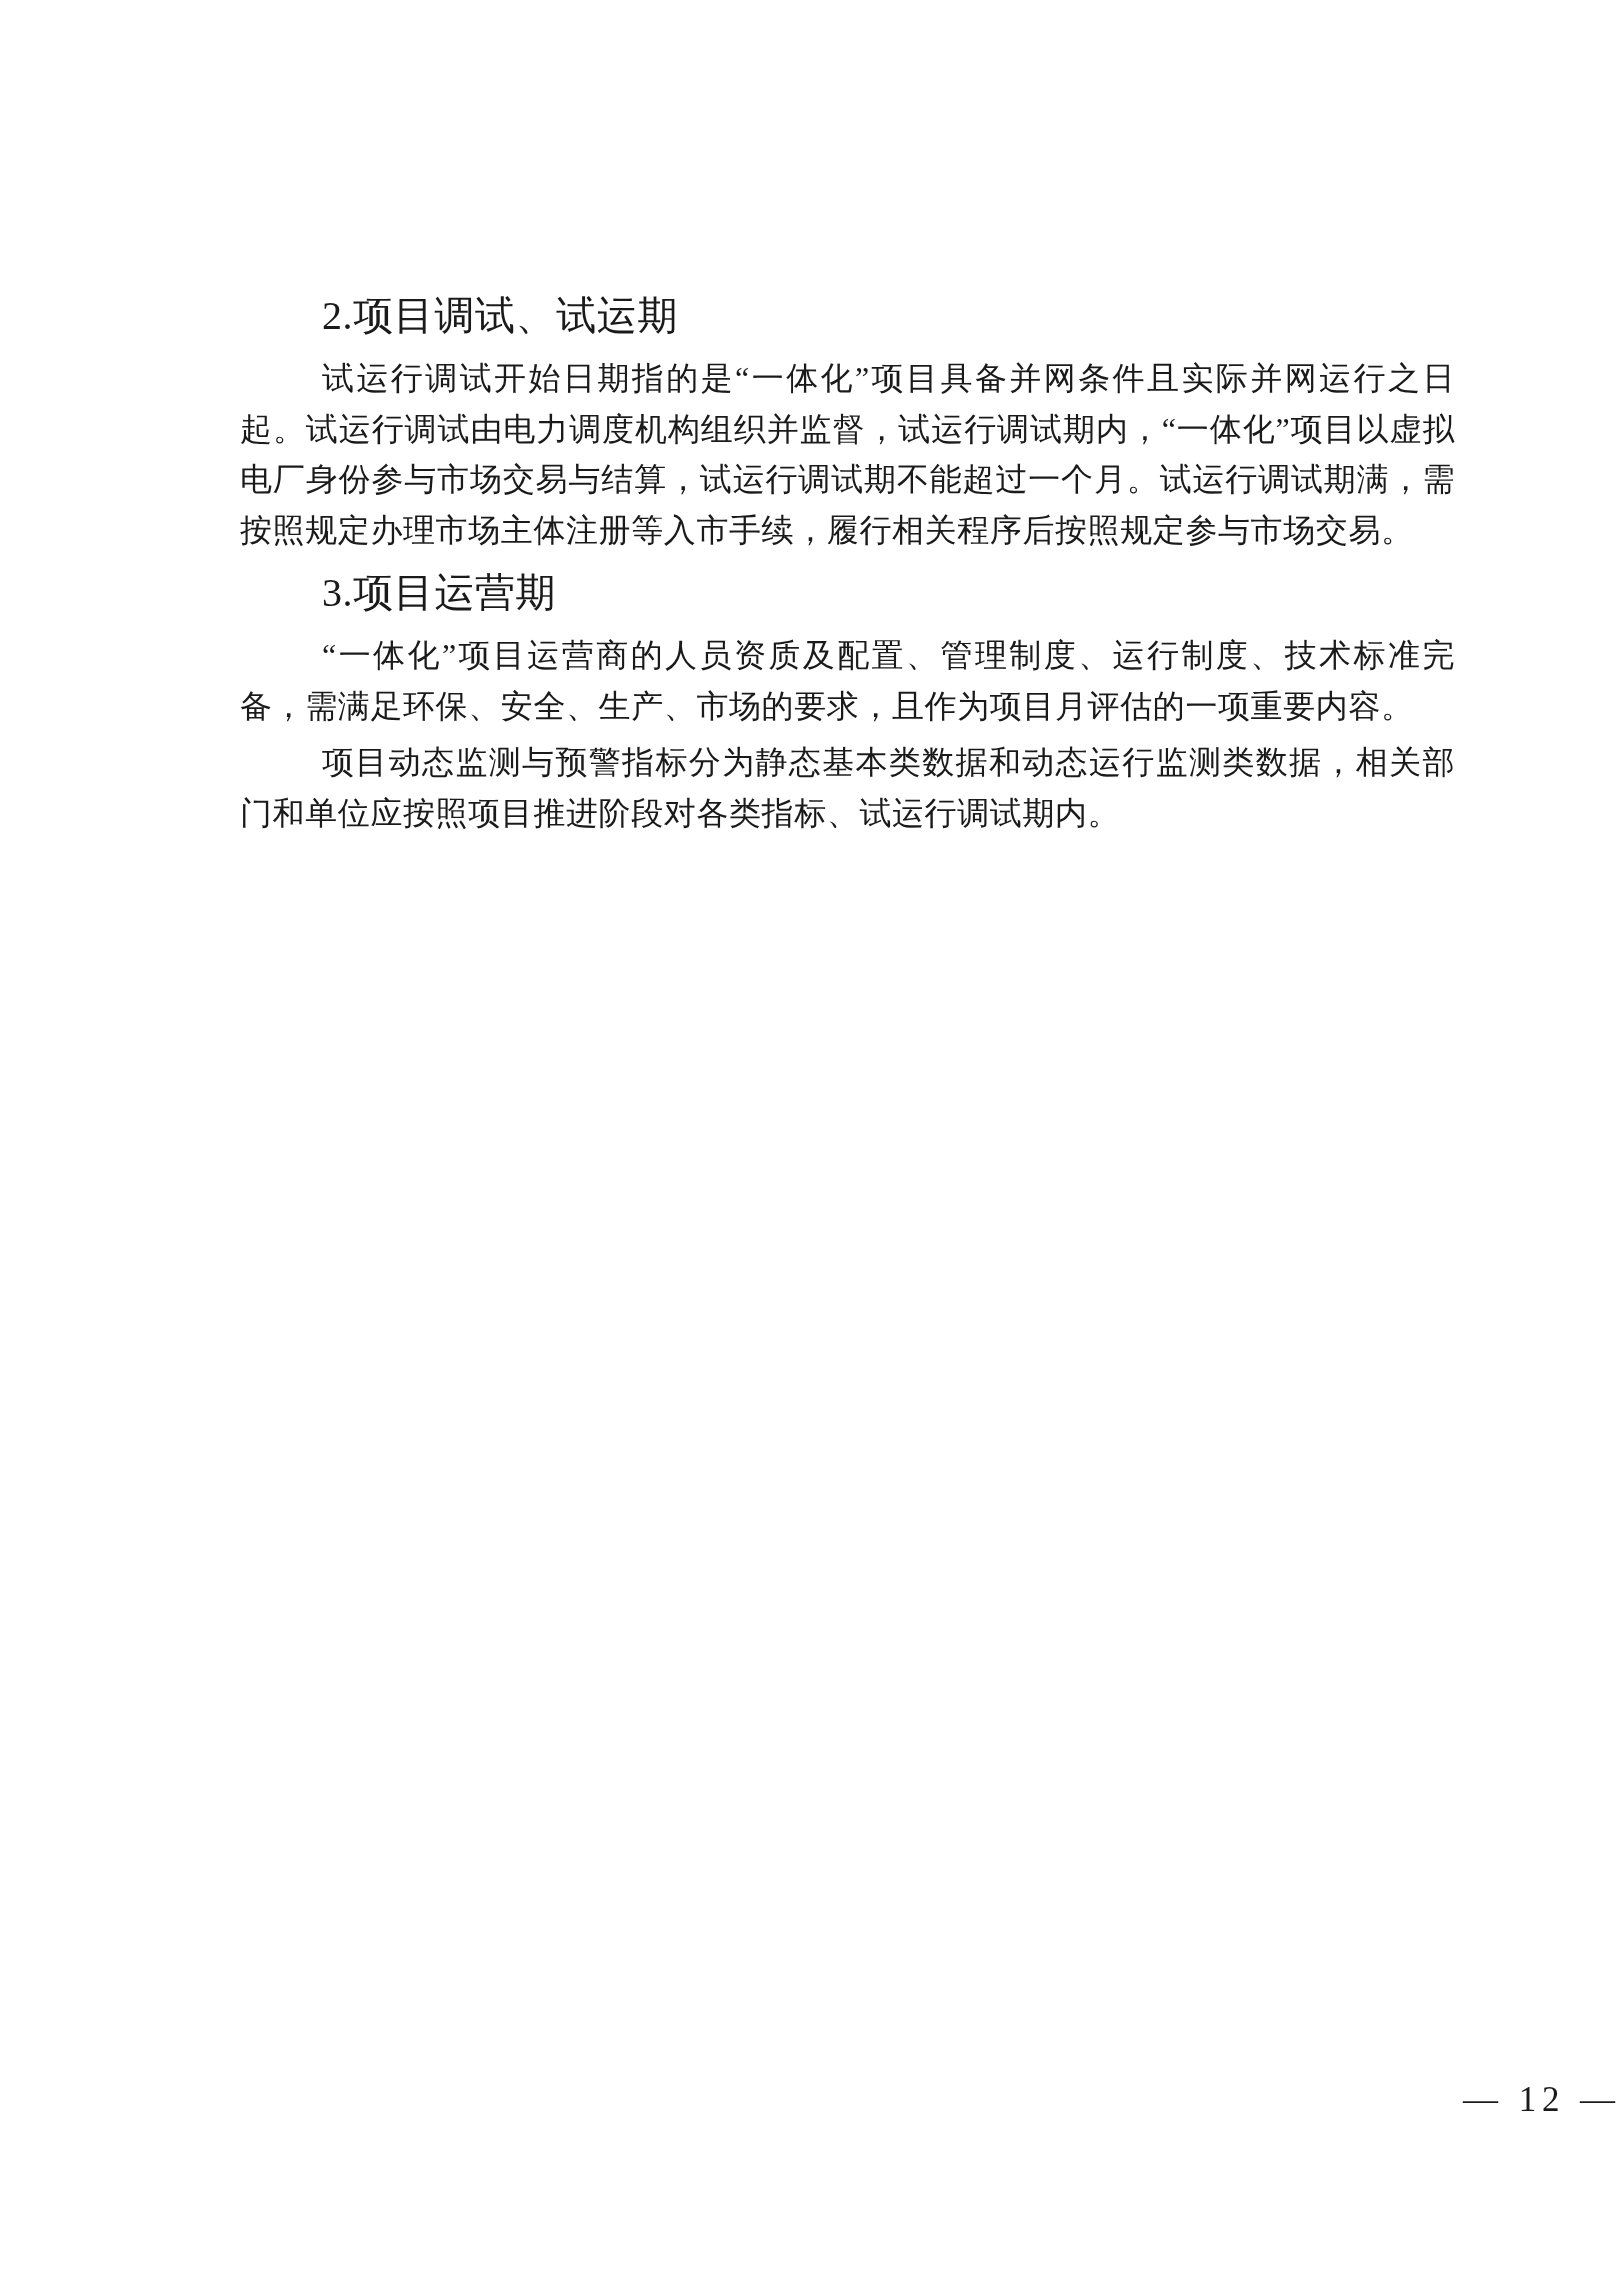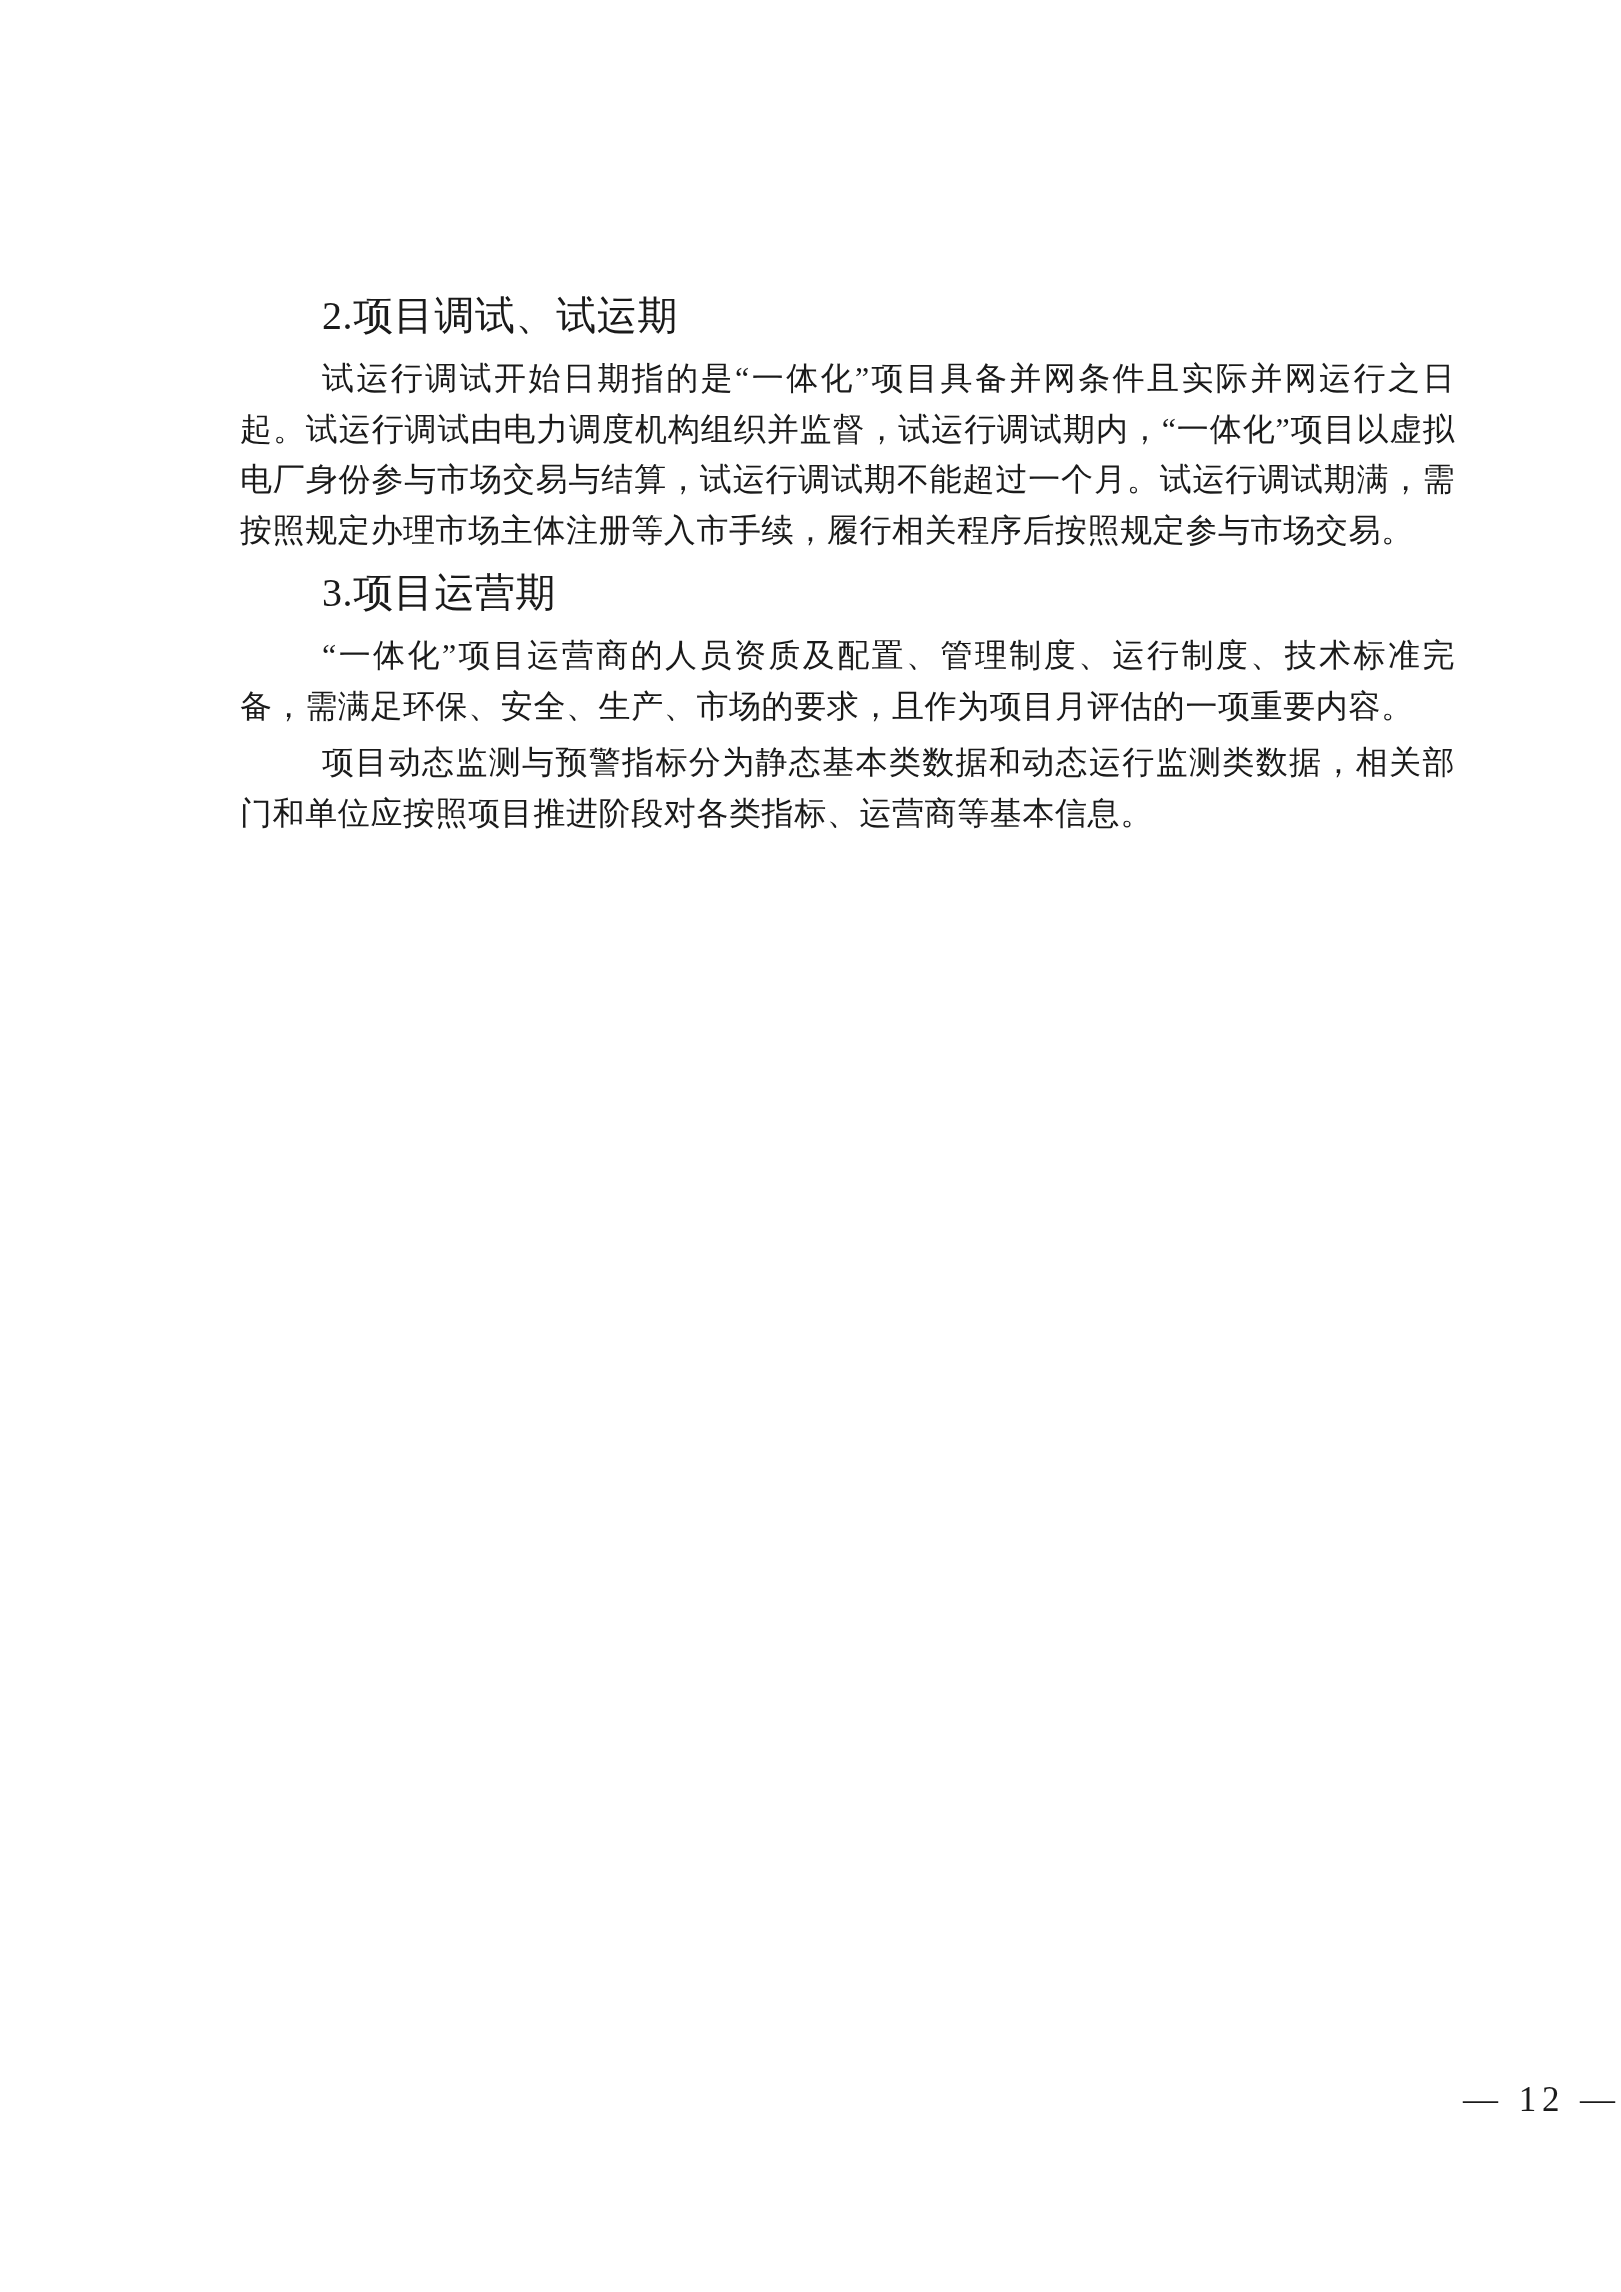--- a/index.html
+++ b/index.html
@@ -67,20 +67,20 @@
     <p class="heading-num">2.项目调试、试运期</p>
 
     <p class="para">试运行调试开始日期指的是“一体化”项目具备并网条件且实际并网运行之日起。试运行调试由电力调度机构组织并监督，试运行调试期内，“一体化”项目以虚拟电厂身份参与市场交易与结算，试运行调试期不能超过一个月。试运行调试期满，需按照规定办理市场主体注册等入市手续，履行相关程序后按照规定参与市场交易。</p>
 
     <p class="heading-num">3.项目运营期</p>
 
     <p class="para">“一体化”项目运营商的人员资质及配置、管理制度、运行制度、技术标准完备，需满足环保、安全、生产、市场的要求，且作为项目月评估的一项重要内容。</p>
 
 
 
-    <p class="para">项目动态监测与预警指标分为静态基本类数据和动态运行监测类数据，相关部门和单位应按照项目推进阶段对各类指标、运营商等基本信息。</p>
+    <p class="para">项目动态监测与预警指标分为静态基本类数据和动态运行监测类数据，相关部门和单位应按照项目推进阶段对各类指标、试运行调试期内。</p>
 
 
   </div>
 
   <div class="pagenum">— 12 —</div>
 </div>
 
 
 </body></html>

